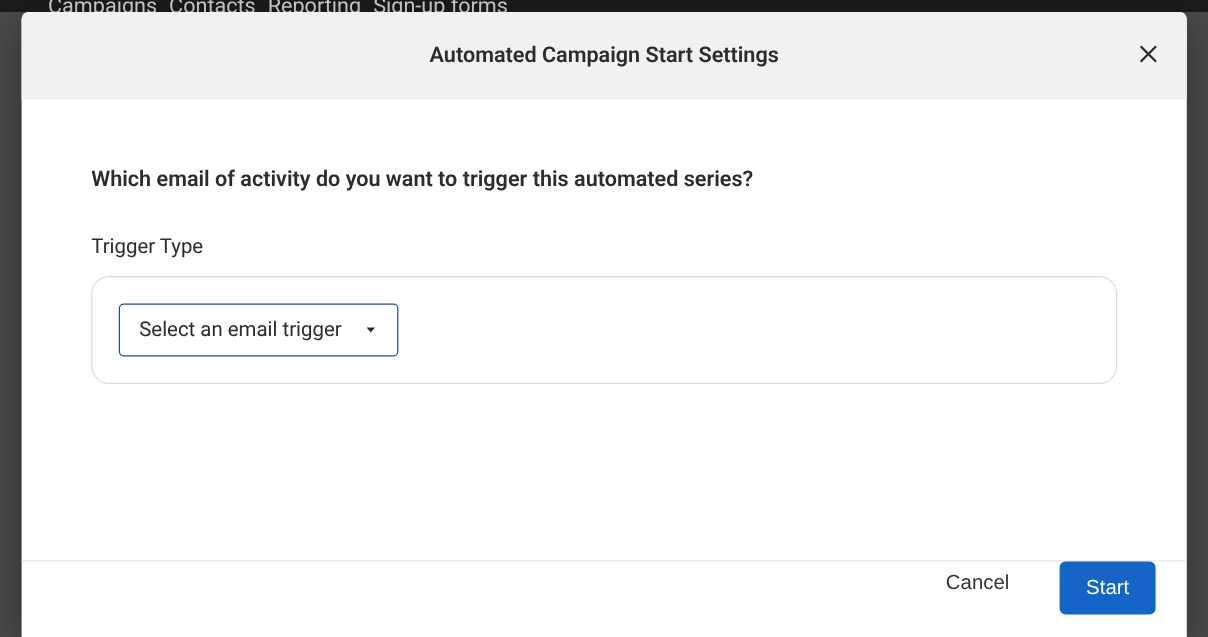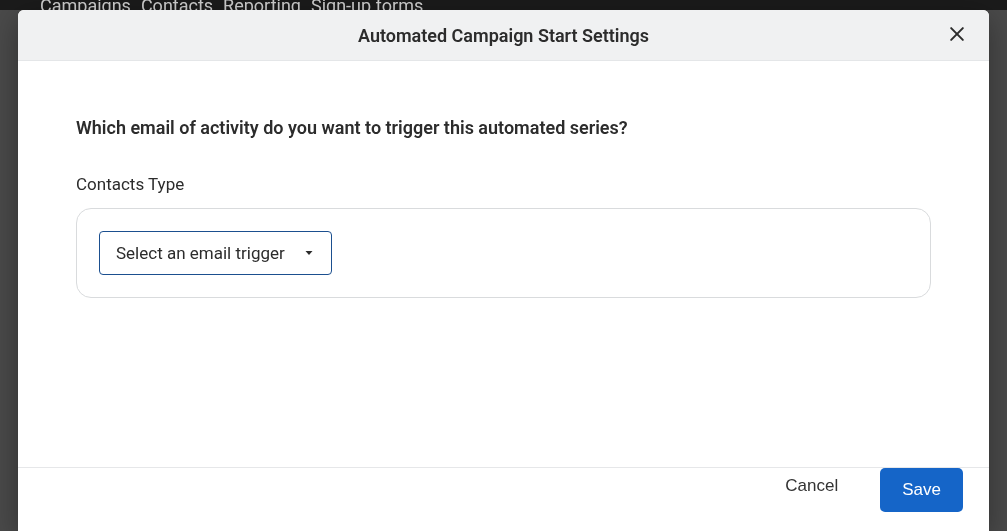--- a/index.html
+++ b/index.html
@@ -15,21 +15,21 @@
       bottom: 0;
       background: #ffffff;
       border-radius: 6px 6px 0 0;
       display: flex;
       flex-direction: column;
       box-shadow: 0 8px 30px rgba(0,0,0,0.35);
     }
     .modal-header {
       background: #f0f1f2;
       border-bottom: 1px solid #e4e6e8;
-      height: 51px;
+      height: 73px;
       display: flex;
       align-items: center;
       justify-content: center;
       position: relative;
       border-radius: 6px 6px 0 0;
     }
     .modal-title {
       font-size: 18px;
       font-weight: 600;
       color: #2c2c2c;
@@ -144,31 +144,31 @@
           <line x1="5" y1="5" x2="19" y2="19"></line>
           <line x1="19" y1="5" x2="5" y2="19"></line>
         </svg>
       </span>
     </button>
   </div>
 
   <div class="modal-body">
     <div class="question">Which email of activity do you want to trigger this automated series?</div>
 
-    <label class="field-label">Contacts Type</label>
+    <label class="field-label">Trigger Type</label>
 
     <div class="panel">
       <div class="dropdown">
         <span>Select an email trigger</span>
         <span class="caret">
           <svg viewBox="0 0 24 24">
               <path d="M5 8l7 8 7-8z"></path>
             </svg>
         </span>
       </div>
     </div>
   </div>
 
   <div class="modal-footer">
     <button class="btn-cancel">Cancel</button>
-    <button class="btn-save">Save</button>
+    <button class="btn-save">Start</button>
   </div>
 </div>
 
 </body></html>

